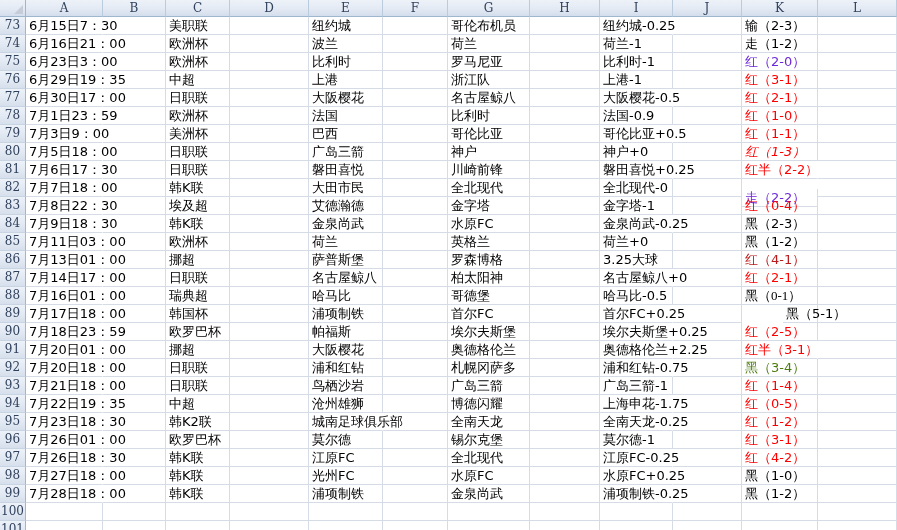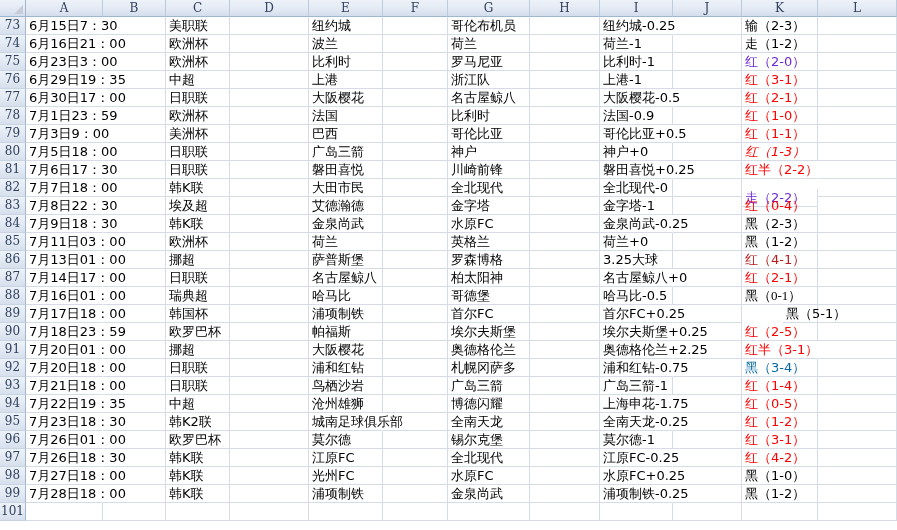--- a/index.html
+++ b/index.html
@@ -357,21 +357,21 @@
         <div class="cell ovf">7月20日18：00</div>
         <div class="cell"></div>
         <div class="cell">日职联</div>
         <div class="cell"></div>
         <div class="cell">浦和红钻</div>
         <div class="cell"></div>
         <div class="cell">札幌冈萨多</div>
         <div class="cell"></div>
         <div class="cell ovf">浦和红钻-0.75</div>
         <div class="cell"></div>
-        <div class="cell" style="color: #0369a1;">黑（3-4）</div>
+        <div class="cell" style="color: #4d7c0f;">黑（3-4）</div>
         <div class="cell"></div>
       </div>
       <div class="grid-row row">
         <div class="cell rownum">93</div>
         <div class="cell ovf">7月21日18：00</div>
         <div class="cell"></div>
         <div class="cell">日职联</div>
         <div class="cell"></div>
         <div class="cell">鸟栖沙岩</div>
         <div class="cell"></div>
@@ -463,20 +463,35 @@
         <div class="cell"></div>
         <div class="cell">韩K联</div>
         <div class="cell"></div>
         <div class="cell">浦项制铁</div>
         <div class="cell"></div>
         <div class="cell">金泉尚武</div>
         <div class="cell"></div>
         <div class="cell ovf">浦项制铁-0.25</div>
         <div class="cell"></div>
         <div class="cell" style="color: rgb(0, 0, 0);">黑（1-2）</div>
+        <div class="cell"></div>
+      </div>
+      <div class="grid-row row">
+        <div class="cell rownum">100</div>
+        <div class="cell"></div>
+        <div class="cell"></div>
+        <div class="cell"></div>
+        <div class="cell"></div>
+        <div class="cell"></div>
+        <div class="cell"></div>
+        <div class="cell"></div>
+        <div class="cell"></div>
+        <div class="cell"></div>
+        <div class="cell"></div>
+        <div class="cell" style="color: rgb(0, 0, 0);"></div>
         <div class="cell"></div>
       </div>
       <div class="grid-row row">
         <div class="cell rownum">101</div>
         <div class="cell"></div>
         <div class="cell"></div>
         <div class="cell"></div>
         <div class="cell"></div>
         <div class="cell"></div>
         <div class="cell"></div>

